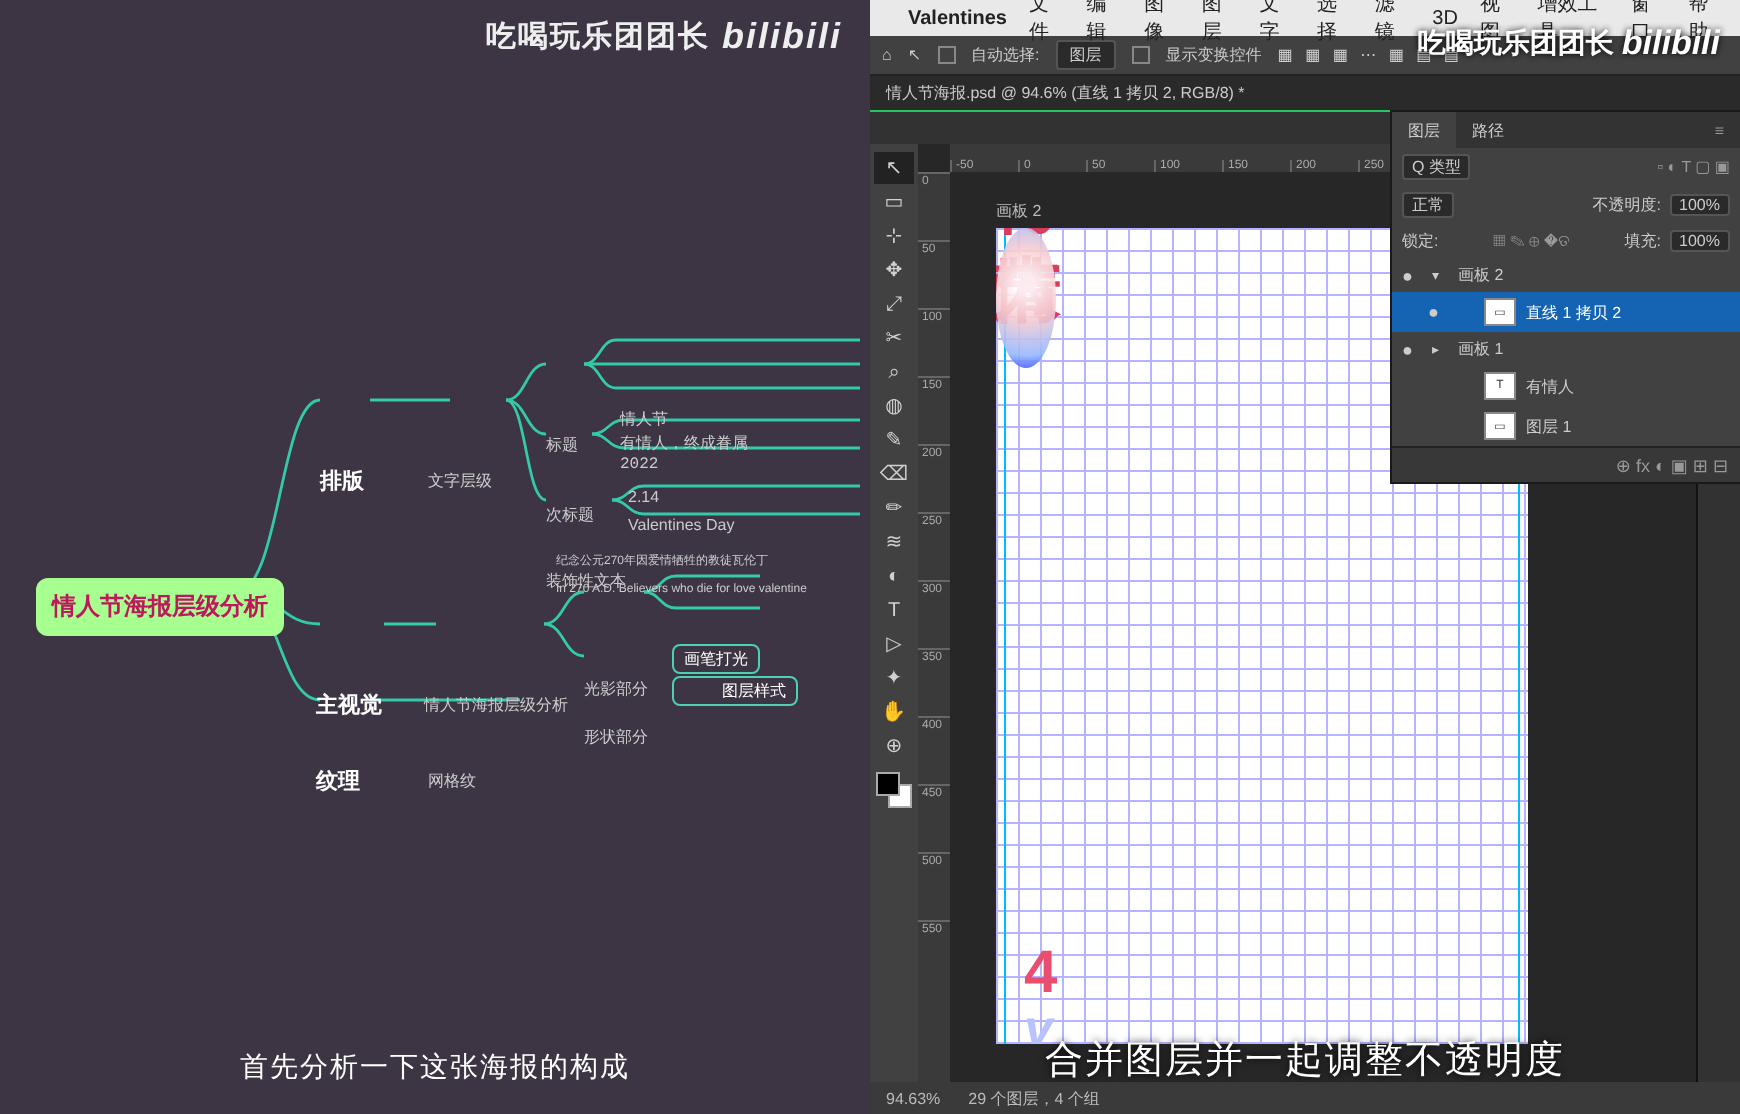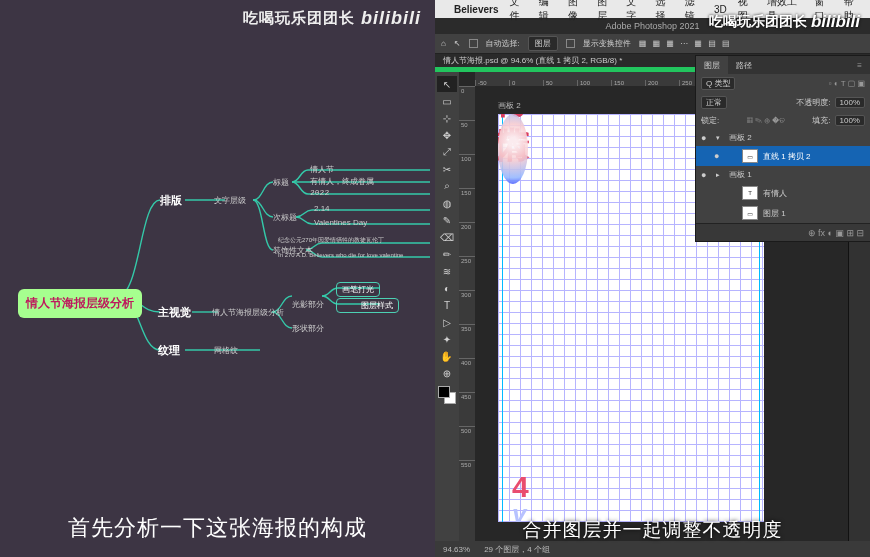--- a/index.html
+++ b/index.html
@@ -27,32 +27,33 @@
   .left .root {
     position: absolute; left: 18px; top: 289px;
     background: #a6ff8f; color: #be185d;
     padding: 6px 8px; font-size: 12px; font-weight: 600;
     border-radius: 6px; white-space: nowrap;
   }
   .node {
     position: absolute;
     font-size: 9px; color: #fff;
     white-space: nowrap;
+    margin-top: 40px;
   }
   .branch { font-size: 11px; font-weight: 600; }
   .mini { font-size: 8px; color: #ccc; }
   .boxed {
     border: 1px solid #4cd1b4; border-radius: 4px;
     padding: 1px 5px; font-size: 8px;
   }
   svg.lines { position: absolute; left:0; top:0; width:435px; height:557px; pointer-events:none; }
   svg.lines path { stroke:#34c9a9; stroke-width:1.4; fill:none; }
   .left .caption {
     position: absolute; left:0; right:0; bottom: 14px;
-    text-align: center; font-size: 22px; color:#fff; font-weight:400;
+    text-align: center; font-size: 14px; color:#fff; font-weight:400;
     letter-spacing: 1px;
   }
   
   .right {
     width: 435px; height: 557px;
     background: #323232;
     position: relative;
     color:#ccc;
     font-size: 10px;
   }
@@ -80,21 +81,21 @@
     height:20px; background:#414141;
     display:flex; align-items:center; gap:8px;
     padding:0 6px; font-size:8px; color:#ccc;
     border-bottom:1px solid #222;
   }
   .ps-options .chk { width:9px; height:9px; border:1px solid #888; display:inline-block; }
   .ps-options .sel { background:#2a2a2a; padding:1px 6px; border:1px solid #555; border-radius:2px; }
   .doc-tab {
     height:18px; background:#2a2a2a; padding:0 8px;
     display:flex; align-items:center; font-size:8px; color:#ccc;
-    border-bottom:5px solid #22c55e;
+    border-bottom:1px solid #22c55e;
   }
   .workspace {
     position:absolute; left:0; top:72px; right:0; bottom:16px;
     display:flex;
   }
   .toolbar {
     width:24px; background:#414141;
     display:flex; flex-direction:column; align-items:center;
     padding:4px 0; gap:1px;
   }
@@ -233,36 +234,35 @@
   <div class="node branch" style="left:158px; top:343px;">纹理</div>
   <div class="node mini" style="left:214px; top:345px;">网格纹</div>
 
   <div class="caption">首先分析一下这张海报的构成</div>
 </div>
 
 <div class="right">
 
   <div class="mac-menu">
     <span class="apple"></span>
-    <span class="app">Believers</span>
+    <span class="app">Valentines</span>
     <span>文件</span>
     <span>编辑</span>
     <span>图像</span>
     <span>图层</span>
     <span>文字</span>
     <span>选择</span>
     <span>滤镜</span>
     <span>3D</span>
     <span>视图</span>
     <span>增效工具</span>
     <span>窗口</span>
     <span>帮助</span>
   </div>
 
-  <div class="ps-title">Adobe Photoshop 2021</div>
 
   <div class="wm2">
     <span>吃喝玩乐团团长</span>
     <span class="bili">bilibili</span>
   </div>
 
   <div class="ps-options">
     <span>⌂</span>
     <span>↖</span>
     <span class="chk"></span>

